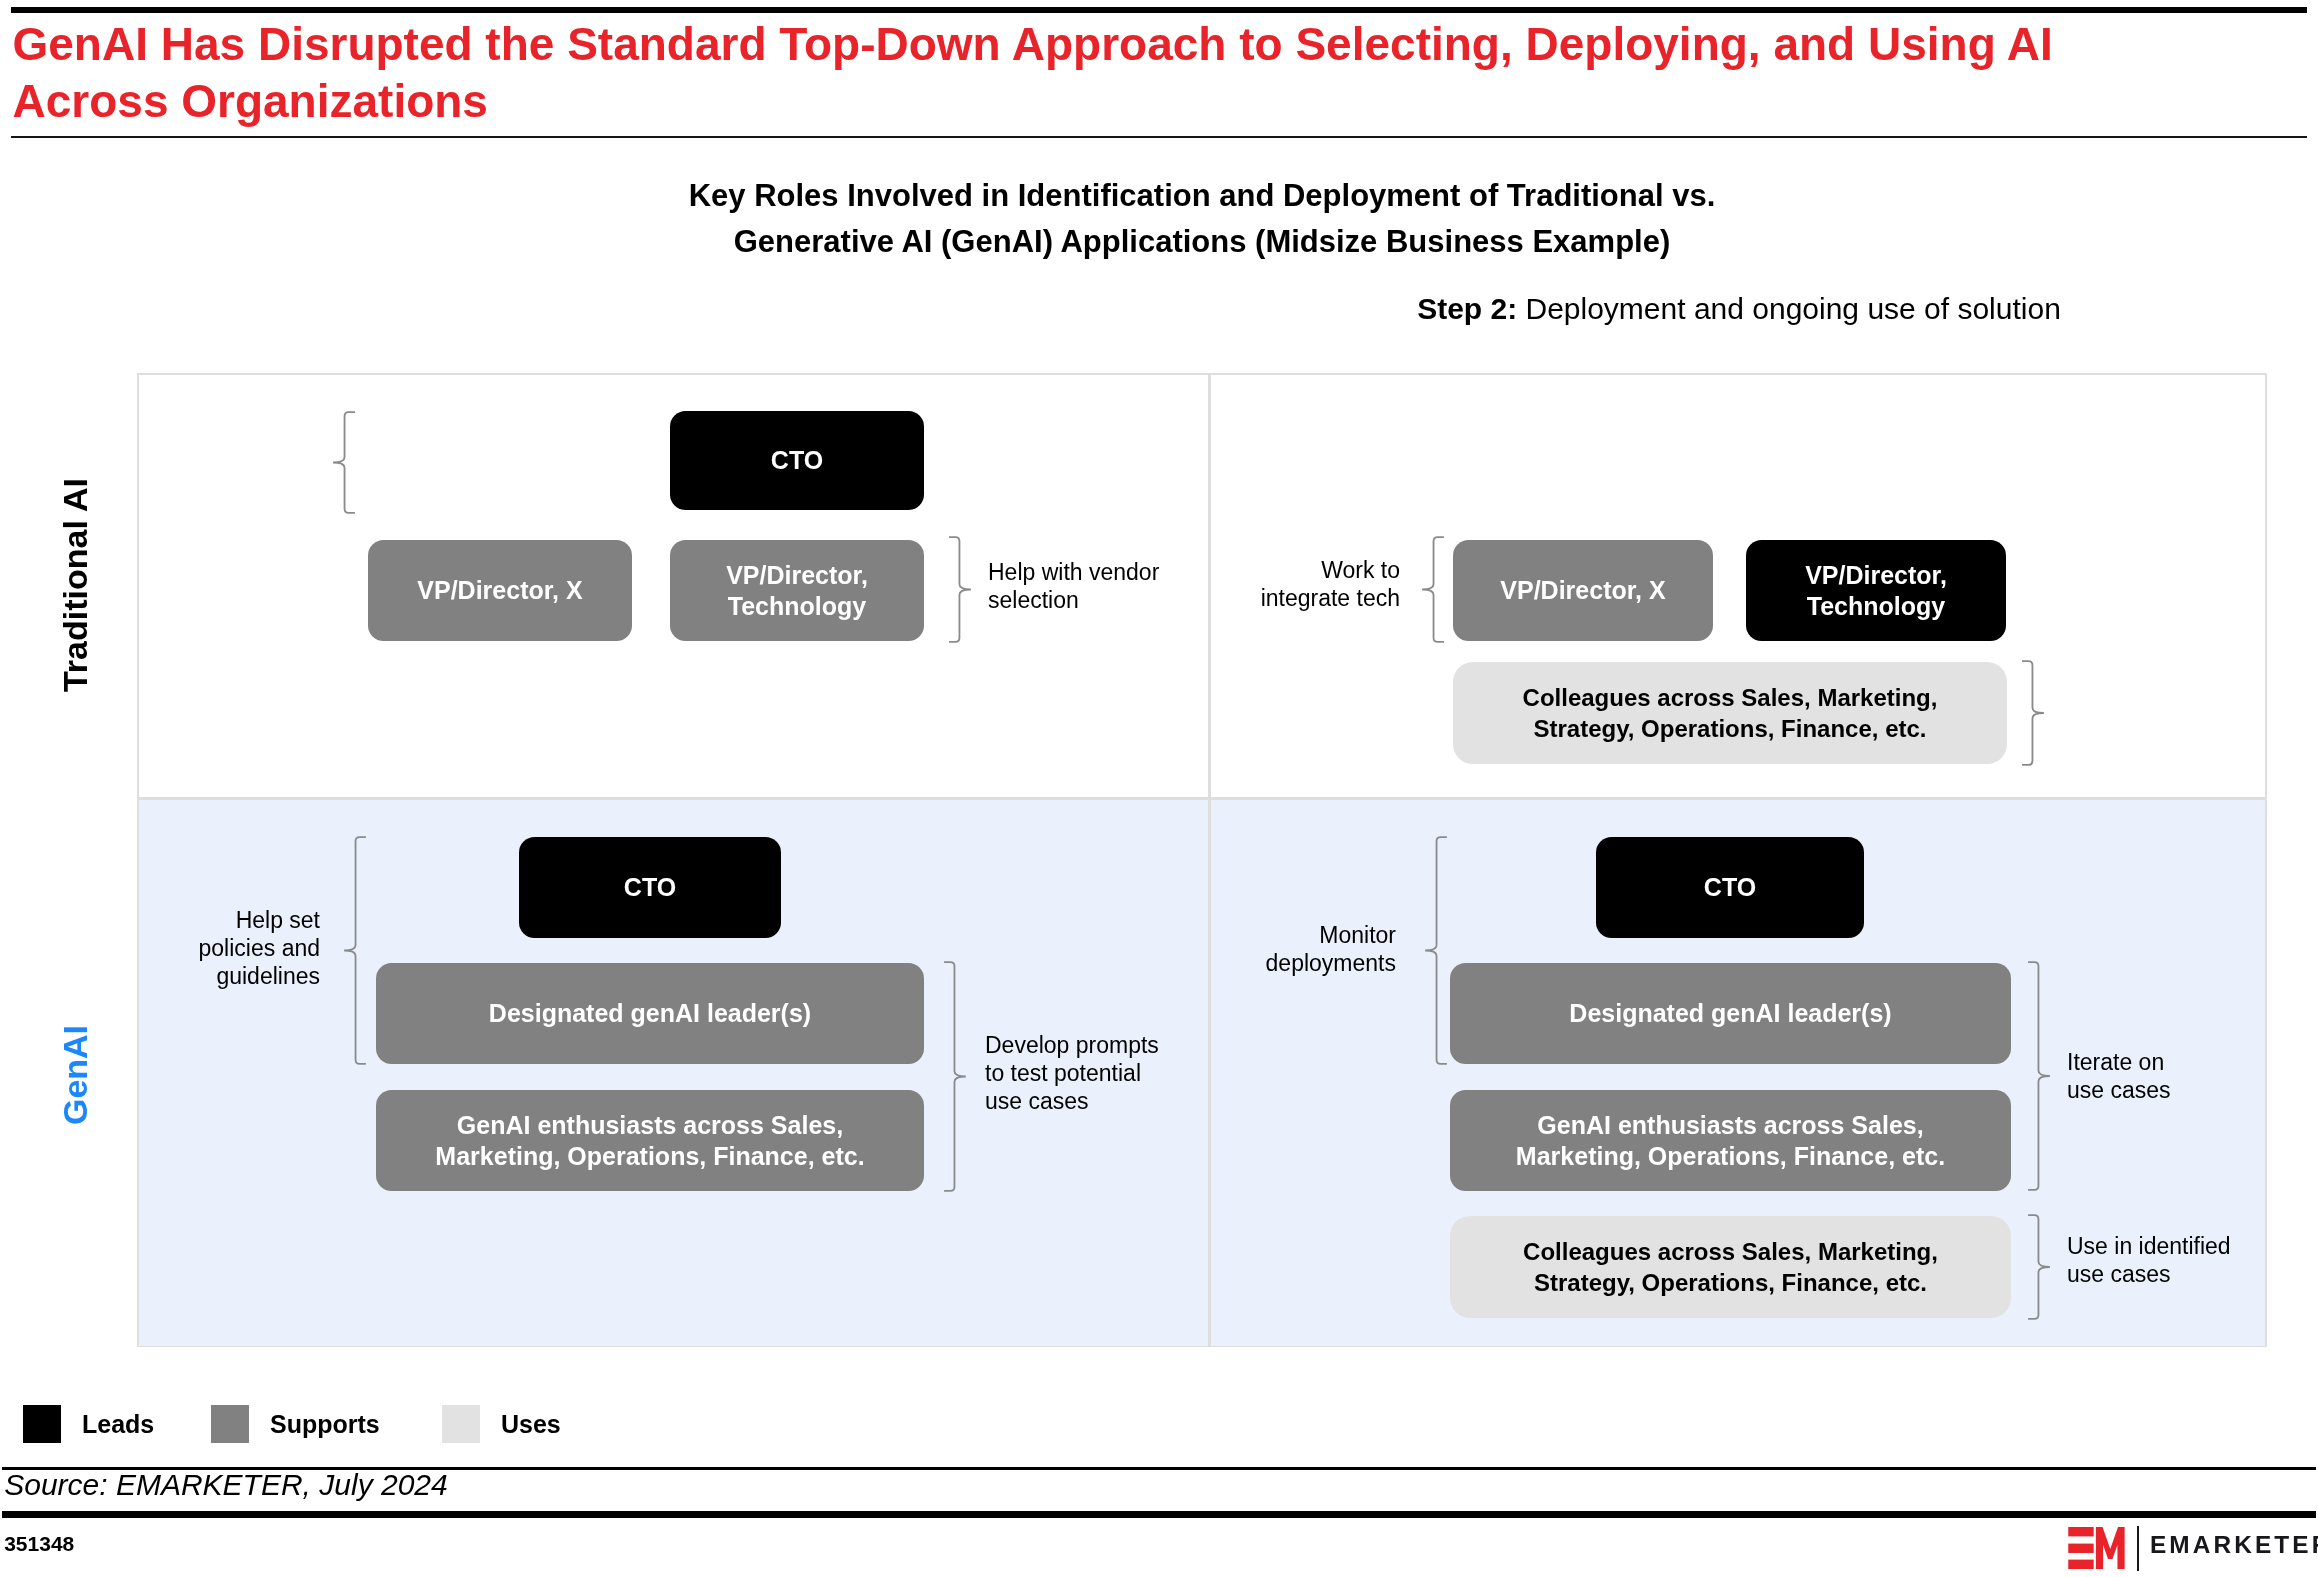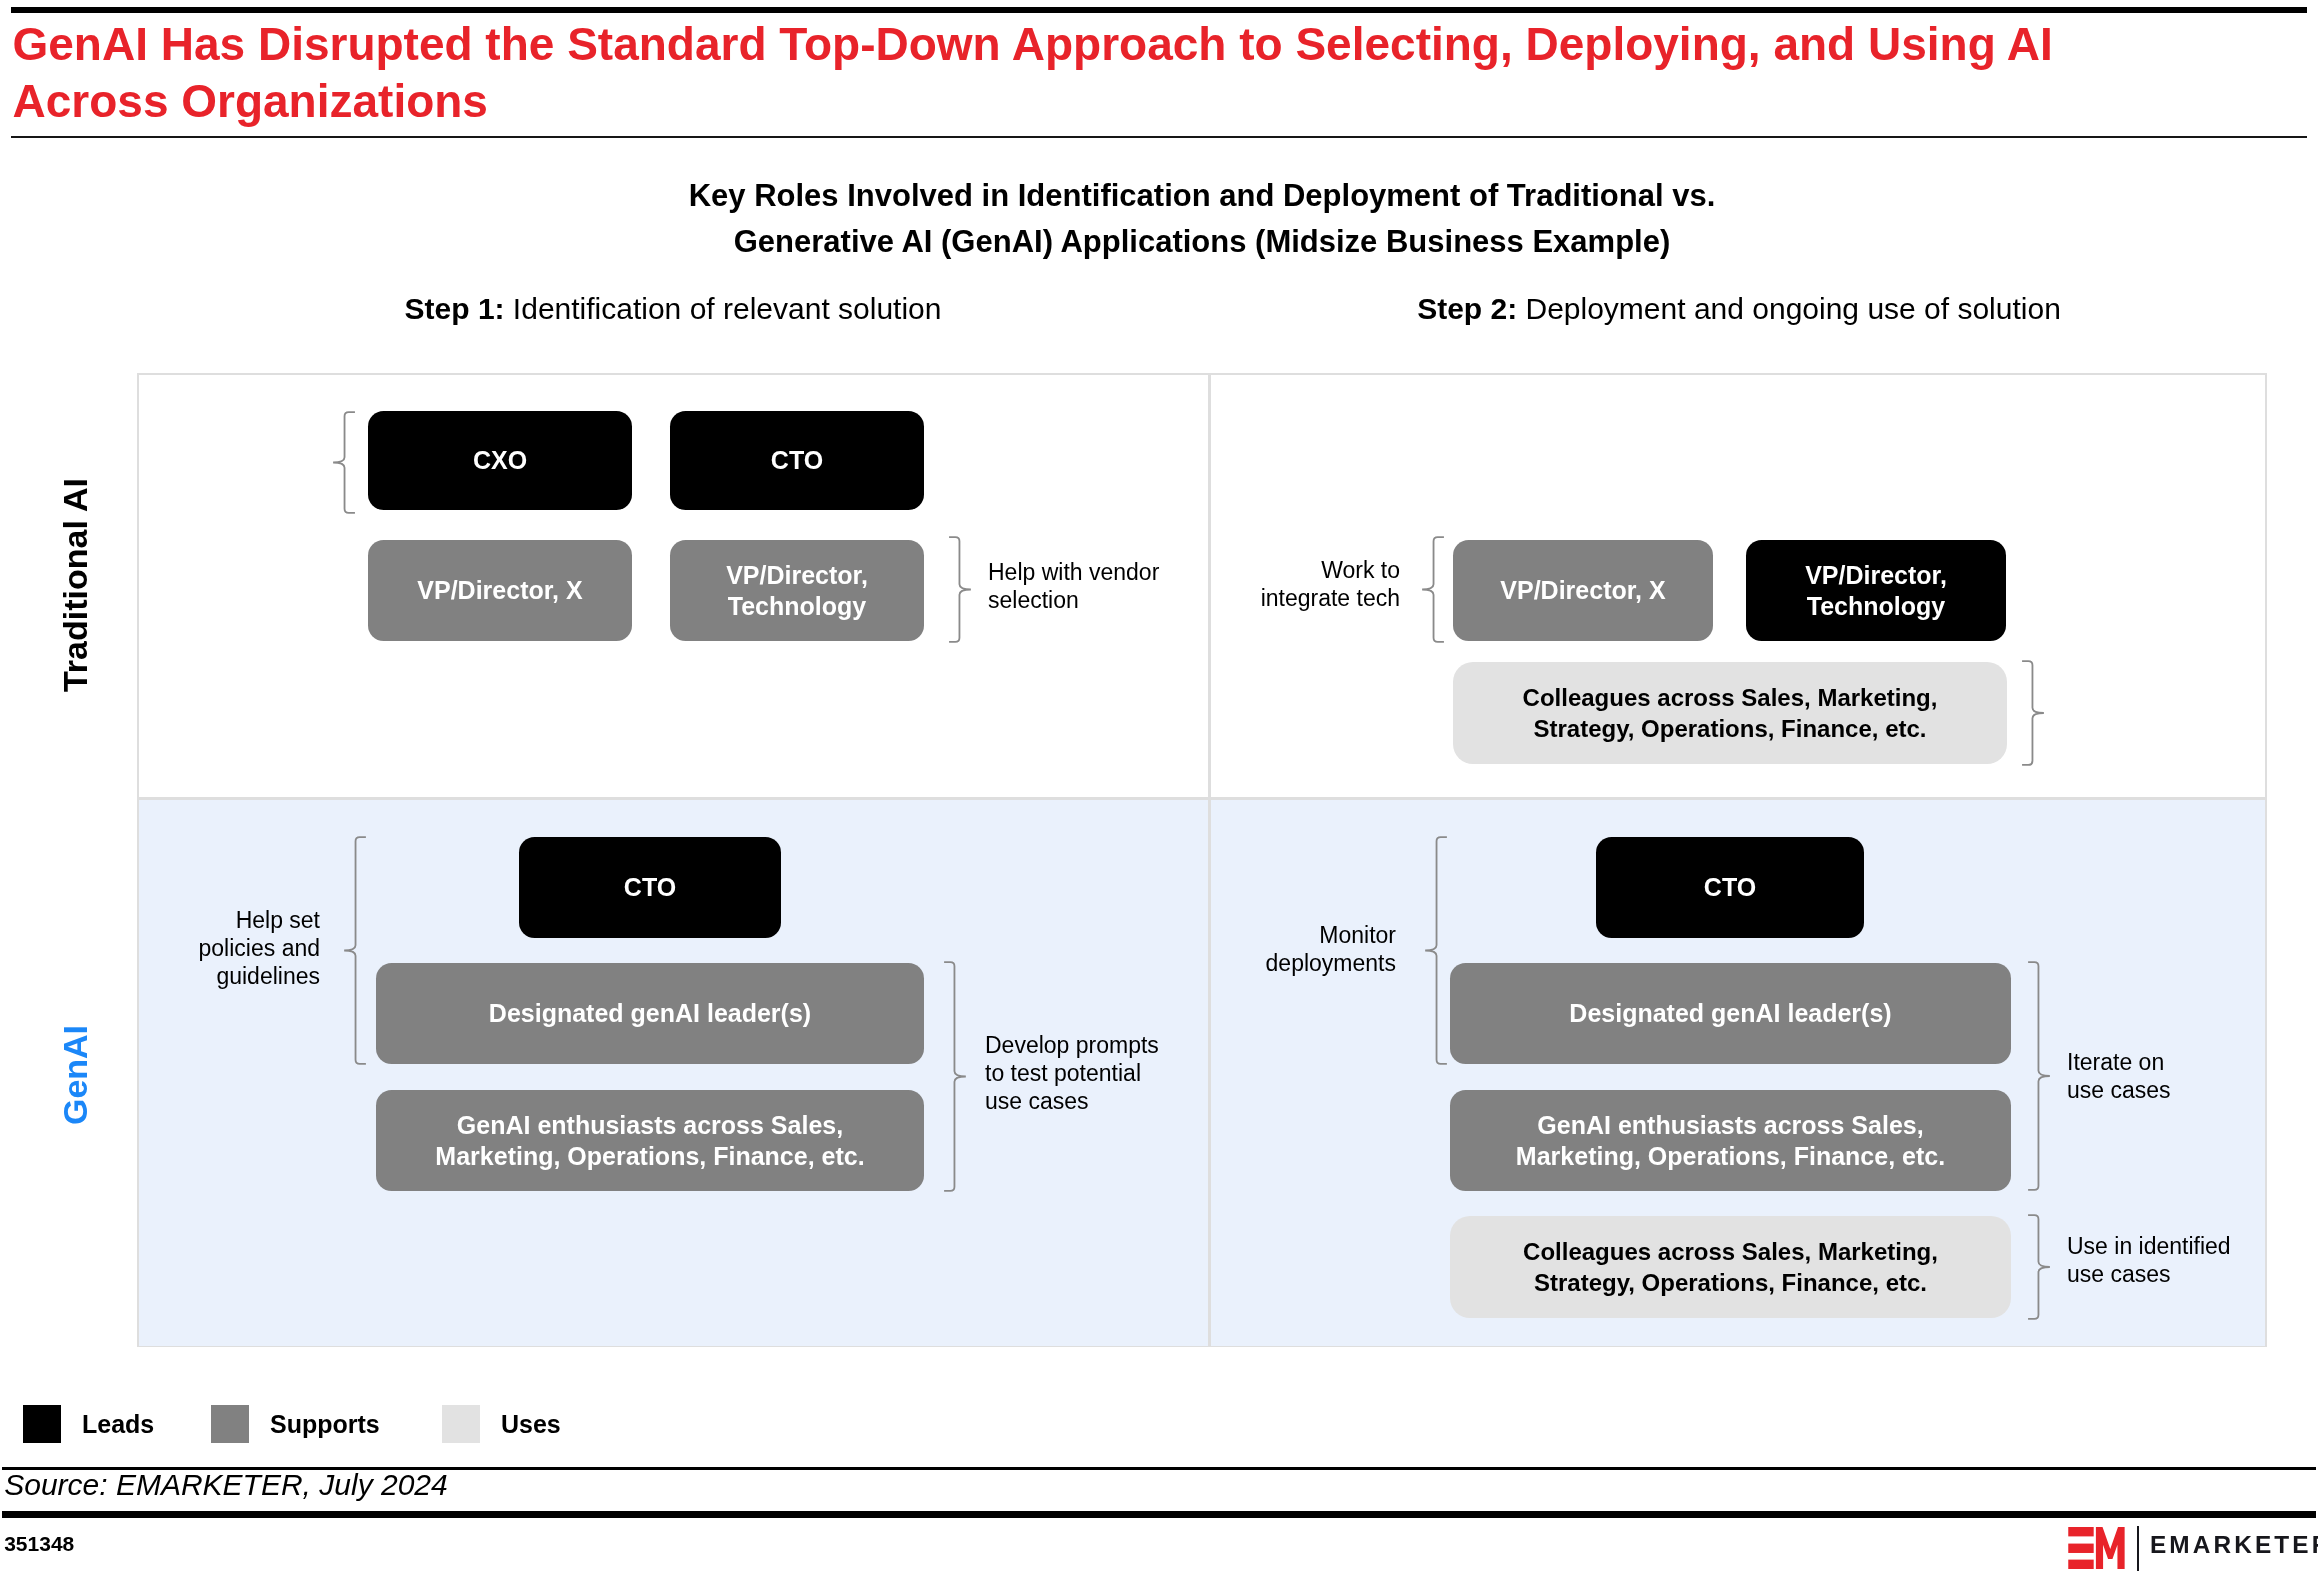--- a/index.html
+++ b/index.html
@@ -48,39 +48,35 @@
 <div id="canvas">
 
   <div class="abs topbar"></div>
   <div class="abs title ml">GenAI Has Disrupted the Standard Top-Down Approach to Selecting, Deploying, and Using AI
 Across Organizations</div>
   <div class="abs title-rule"></div>
 
   <div class="abs heading ml">Key Roles Involved in Identification and Deployment of Traditional vs.
 Generative AI (GenAI) Applications (Midsize Business Example)</div>
 
-  <div class="abs step step1">
-    <span class="pfx">Step 1:</span><span class="rest">Identification of relevant solution</span>
-  </div>
   <div class="abs step step2">
     <span class="pfx">Step 2:</span><span class="rest">Deployment and ongoing use of solution</span>
   </div>
 
   <div class="abs grid"></div>
   <div class="abs row2bg"></div>
   <div class="abs vdiv"></div>
   <div class="abs hdiv"></div>
 
   <div class="abs rowlabel rl-trad">Traditional AI</div>
   <div class="abs rowlabel rl-gen">GenAI</div>
 
   <svg class="abs brace" style="left:332px;top:411px;" viewBox="0 0 44 198" width="23" height="103">
       <path d="M44 2 L32 2 Q24 2 24 10 L24 89 Q24 99 2 99 Q24 99 24 109 L24 188 Q24 196 32 196 L44 196" fill="none" stroke="#8a8a8a" stroke-width="3.5"></path>
     </svg>
-  <div class="abs rolebox bk" style="left:368px;top:411px;width:264px;height:99px;">CXO</div>
   <div class="abs rolebox bk" style="left:670px;top:411px;width:254px;height:99px;">CTO</div>
   <div class="abs rolebox gy" style="left:368px;top:540px;width:264px;height:101px;">VP/Director, X</div>
   <div class="abs rolebox gy ml" style="left:670px;top:540px;width:254px;height:101px;">VP/Director,
 Technology</div>
   <svg class="abs brace" style="left:949px;top:536px;" viewBox="0 0 44 206" width="23" height="107">
       <path d="M0 2 L12 2 Q20 2 20 10 L20 93 Q20 103 42 103 Q20 103 20 113 L20 196 Q20 204 12 204 L0 204" fill="none" stroke="#8a8a8a" stroke-width="3.5"></path>
     </svg>
   <div class="abs blabel l ml" style="left:988px;top:558px;width:249px;">Help with vendor
 selection</div>
 

